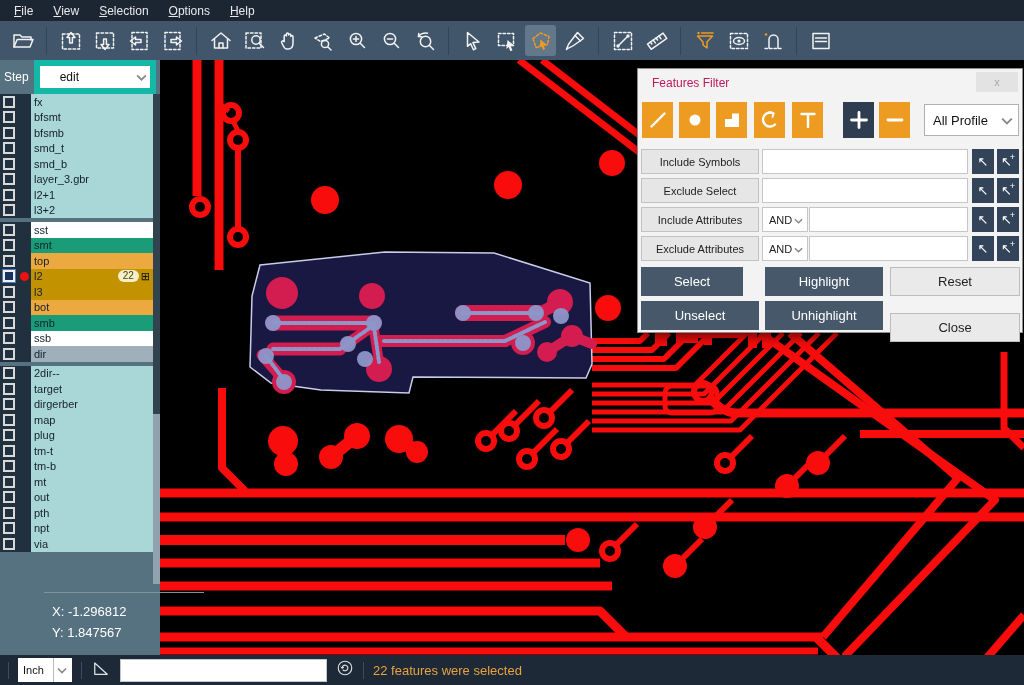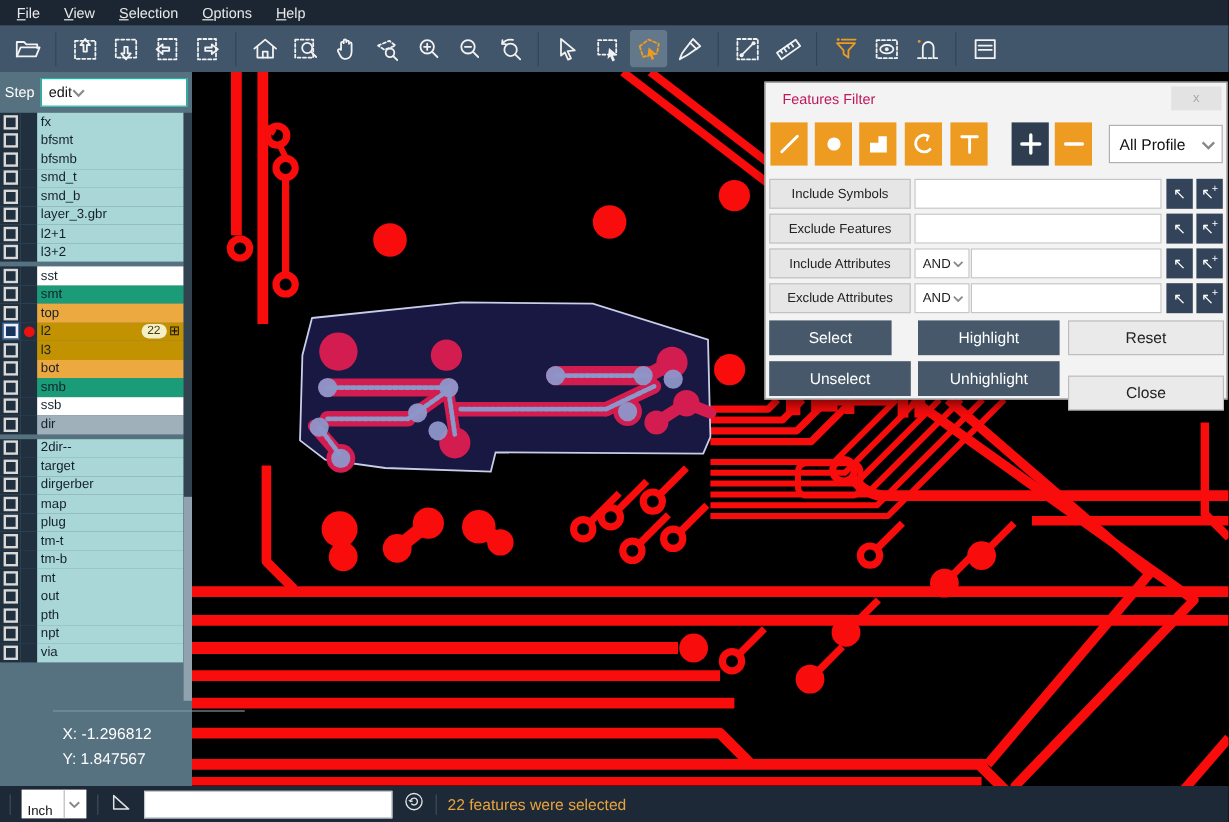--- a/index.html
+++ b/index.html
@@ -15,22 +15,22 @@
            display:flex;align-items:center;padding:0 7px;gap:3px;z-index:5;}
   .tool{width:31px;height:31px;display:flex;align-items:center;justify-content:center;border-radius:3px;}
   .tool svg{stroke:#f2f2f2;fill:none;stroke-width:1.5;stroke-linecap:round;stroke-linejoin:round;}
   .tool.orange svg{stroke:var(--accent-orange);}
   .tool.active{background:#64788b;}
   .tsep{width:1px;height:28px;background:#31455a;margin:0 5px;flex:none;}
   
   .sidebar{position:absolute;left:0;top:60px;width:160px;height:595px;background:#567180;z-index:4;}
   .step-row{height:33px;display:flex;align-items:center;padding:0 4px;gap:5px;}
   .step-label{color:#fff;font-size:12px;}
-  .step-select{flex:1;height:22px;background:#fff;border:1px solid #14b8a6;display:flex;
-               align-items:center;padding:0 3px 0 6px;font-size:12px;color:#111;}
+  .step-select{flex:1;height:22px;background:#fff;border:6px solid #14b8a6;display:flex;
+               align-items:center;justify-content:space-between;padding:0 3px 0 20px;font-size:12px;color:#111;}
   .layers{position:absolute;top:34px;left:0;width:160px;}
   .lrow{display:flex;height:15.5px;}
   .lrow .cb{width:17px;background:#20303f;display:flex;align-items:center;justify-content:center;flex:none;}
   .cbbox{width:8px;height:8px;border:2px solid #d9d9d9;background:transparent;}
   .cbbox.on{background:#16355c;border-color:#eef;outline:1px solid #4a7ab5;}
   .lrow .ind{width:14px;background:#20303f;display:flex;align-items:center;justify-content:center;flex:none;}
   .dot{width:9px;height:9px;border-radius:50%;background:#ee1111;}
   .lrow .name{flex:1;margin-right:7px;font-size:11px;color:#15202c;display:flex;align-items:center;
               padding:0 3px;gap:2px;overflow:hidden;white-space:nowrap;}
   .cyan{background:#A9D6D6;} .green{background:#1A9C79;} .amber{background:#EBA93F;}
@@ -76,21 +76,21 @@
           align-items:center;justify-content:center;font-size:13px;line-height:1;}
   .arrbtn .plus{font-size:9px;margin:-8px 0 0 -2px;}
   .bbtn{position:absolute;height:29px;display:flex;align-items:center;justify-content:center;
         font-size:13px;box-sizing:border-box;}
   .bbtn.slate{background:var(--slate-button);color:#fff;}
   .bbtn.light{background:#EAEAEA;color:#222;border:1px solid #bdbdbd;}
   
   .statusbar{position:absolute;left:0;right:0;bottom:0;height:30px;background:#1d2936;display:flex;
              align-items:center;gap:9px;padding:0 8px;z-index:5;}
   .vsep{width:1px;height:17px;background:#3b4d5e;flex:none;}
-  .unit{width:47px;height:24px;background:#fff;display:flex;align-items:flex-end;
+  .unit{width:47px;height:24px;background:#fff;display:flex;align-items:center;
         justify-content:space-between;padding:0 2px 0 5px;font-size:11px;color:#111;flex:none;}
   .unit .chev{border-left:1px solid #bbb;height:100%;display:flex;align-items:center;padding:0 3px;}
   .sb-ic svg{stroke:#dfe3e8;fill:none;stroke-width:1.5;stroke-linecap:round;stroke-linejoin:round;}
   .sb-input{width:197px;height:21px;background:#fff;border:1px solid #c0c8cf;font-size:12px;padding:0 4px;}
   .sb-msg{color:#E8A33D;font-size:13px;}
   .chev svg{stroke:#888;fill:none;stroke-width:1.6;}
 </style>
 </head>
 <body>
 
@@ -817,21 +817,21 @@
     <span class="flabel" style="top:80px">Include Symbols</span>
     <input class="finput" style="top: 80px; left: 124px; width: 206px;" value="">
     <span class="arrbtn" style="top:80px;left:334px">
         <span>↖</span>
       </span>
     <span class="arrbtn" style="top:80px;left:359px">
         <span>↖</span>
         <span class="plus">+</span>
       </span>
 
-    <span class="flabel" style="top:109px">Exclude Features</span>
+    <span class="flabel" style="top:109px">Exclude Select</span>
     <input class="finput" style="top: 109px; left: 124px; width: 206px;" value="">
     <span class="arrbtn" style="top:109px;left:334px">
         <span>↖</span>
       </span>
     <span class="arrbtn" style="top:109px;left:359px">
         <span>↖</span>
         <span class="plus">+</span>
       </span>
 
     <span class="flabel" style="top:138px">Include Attributes</span>

